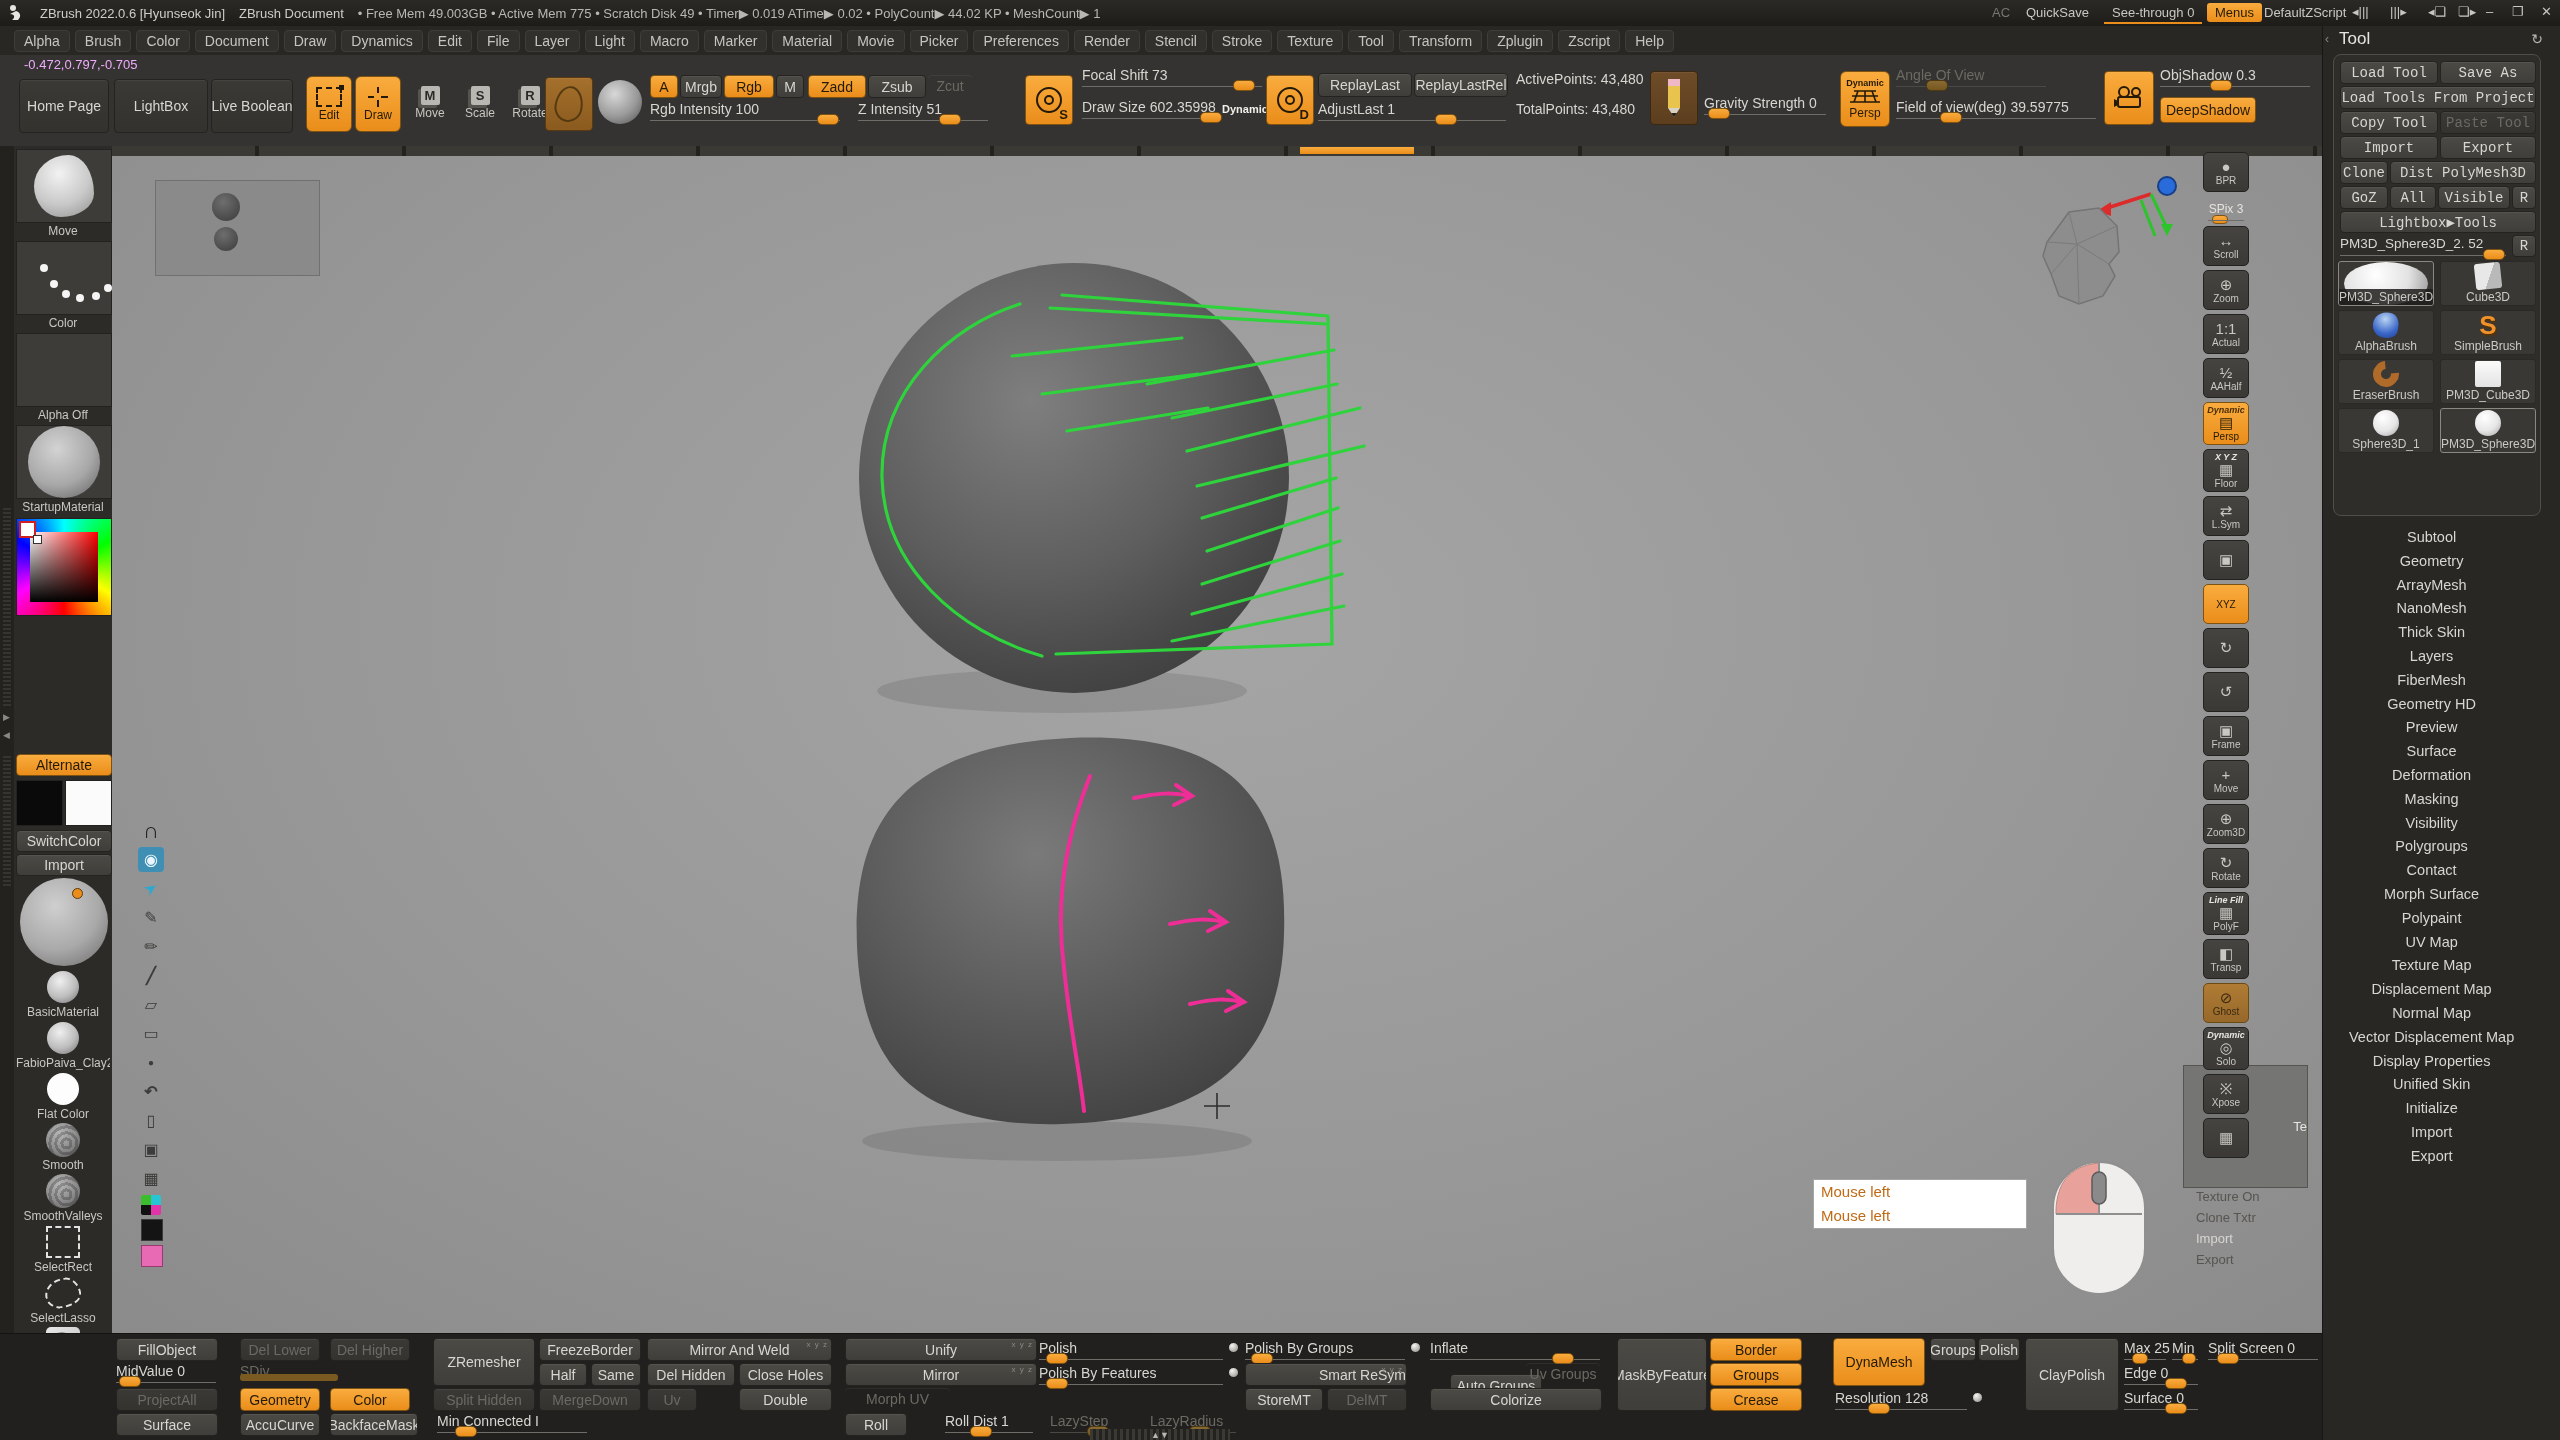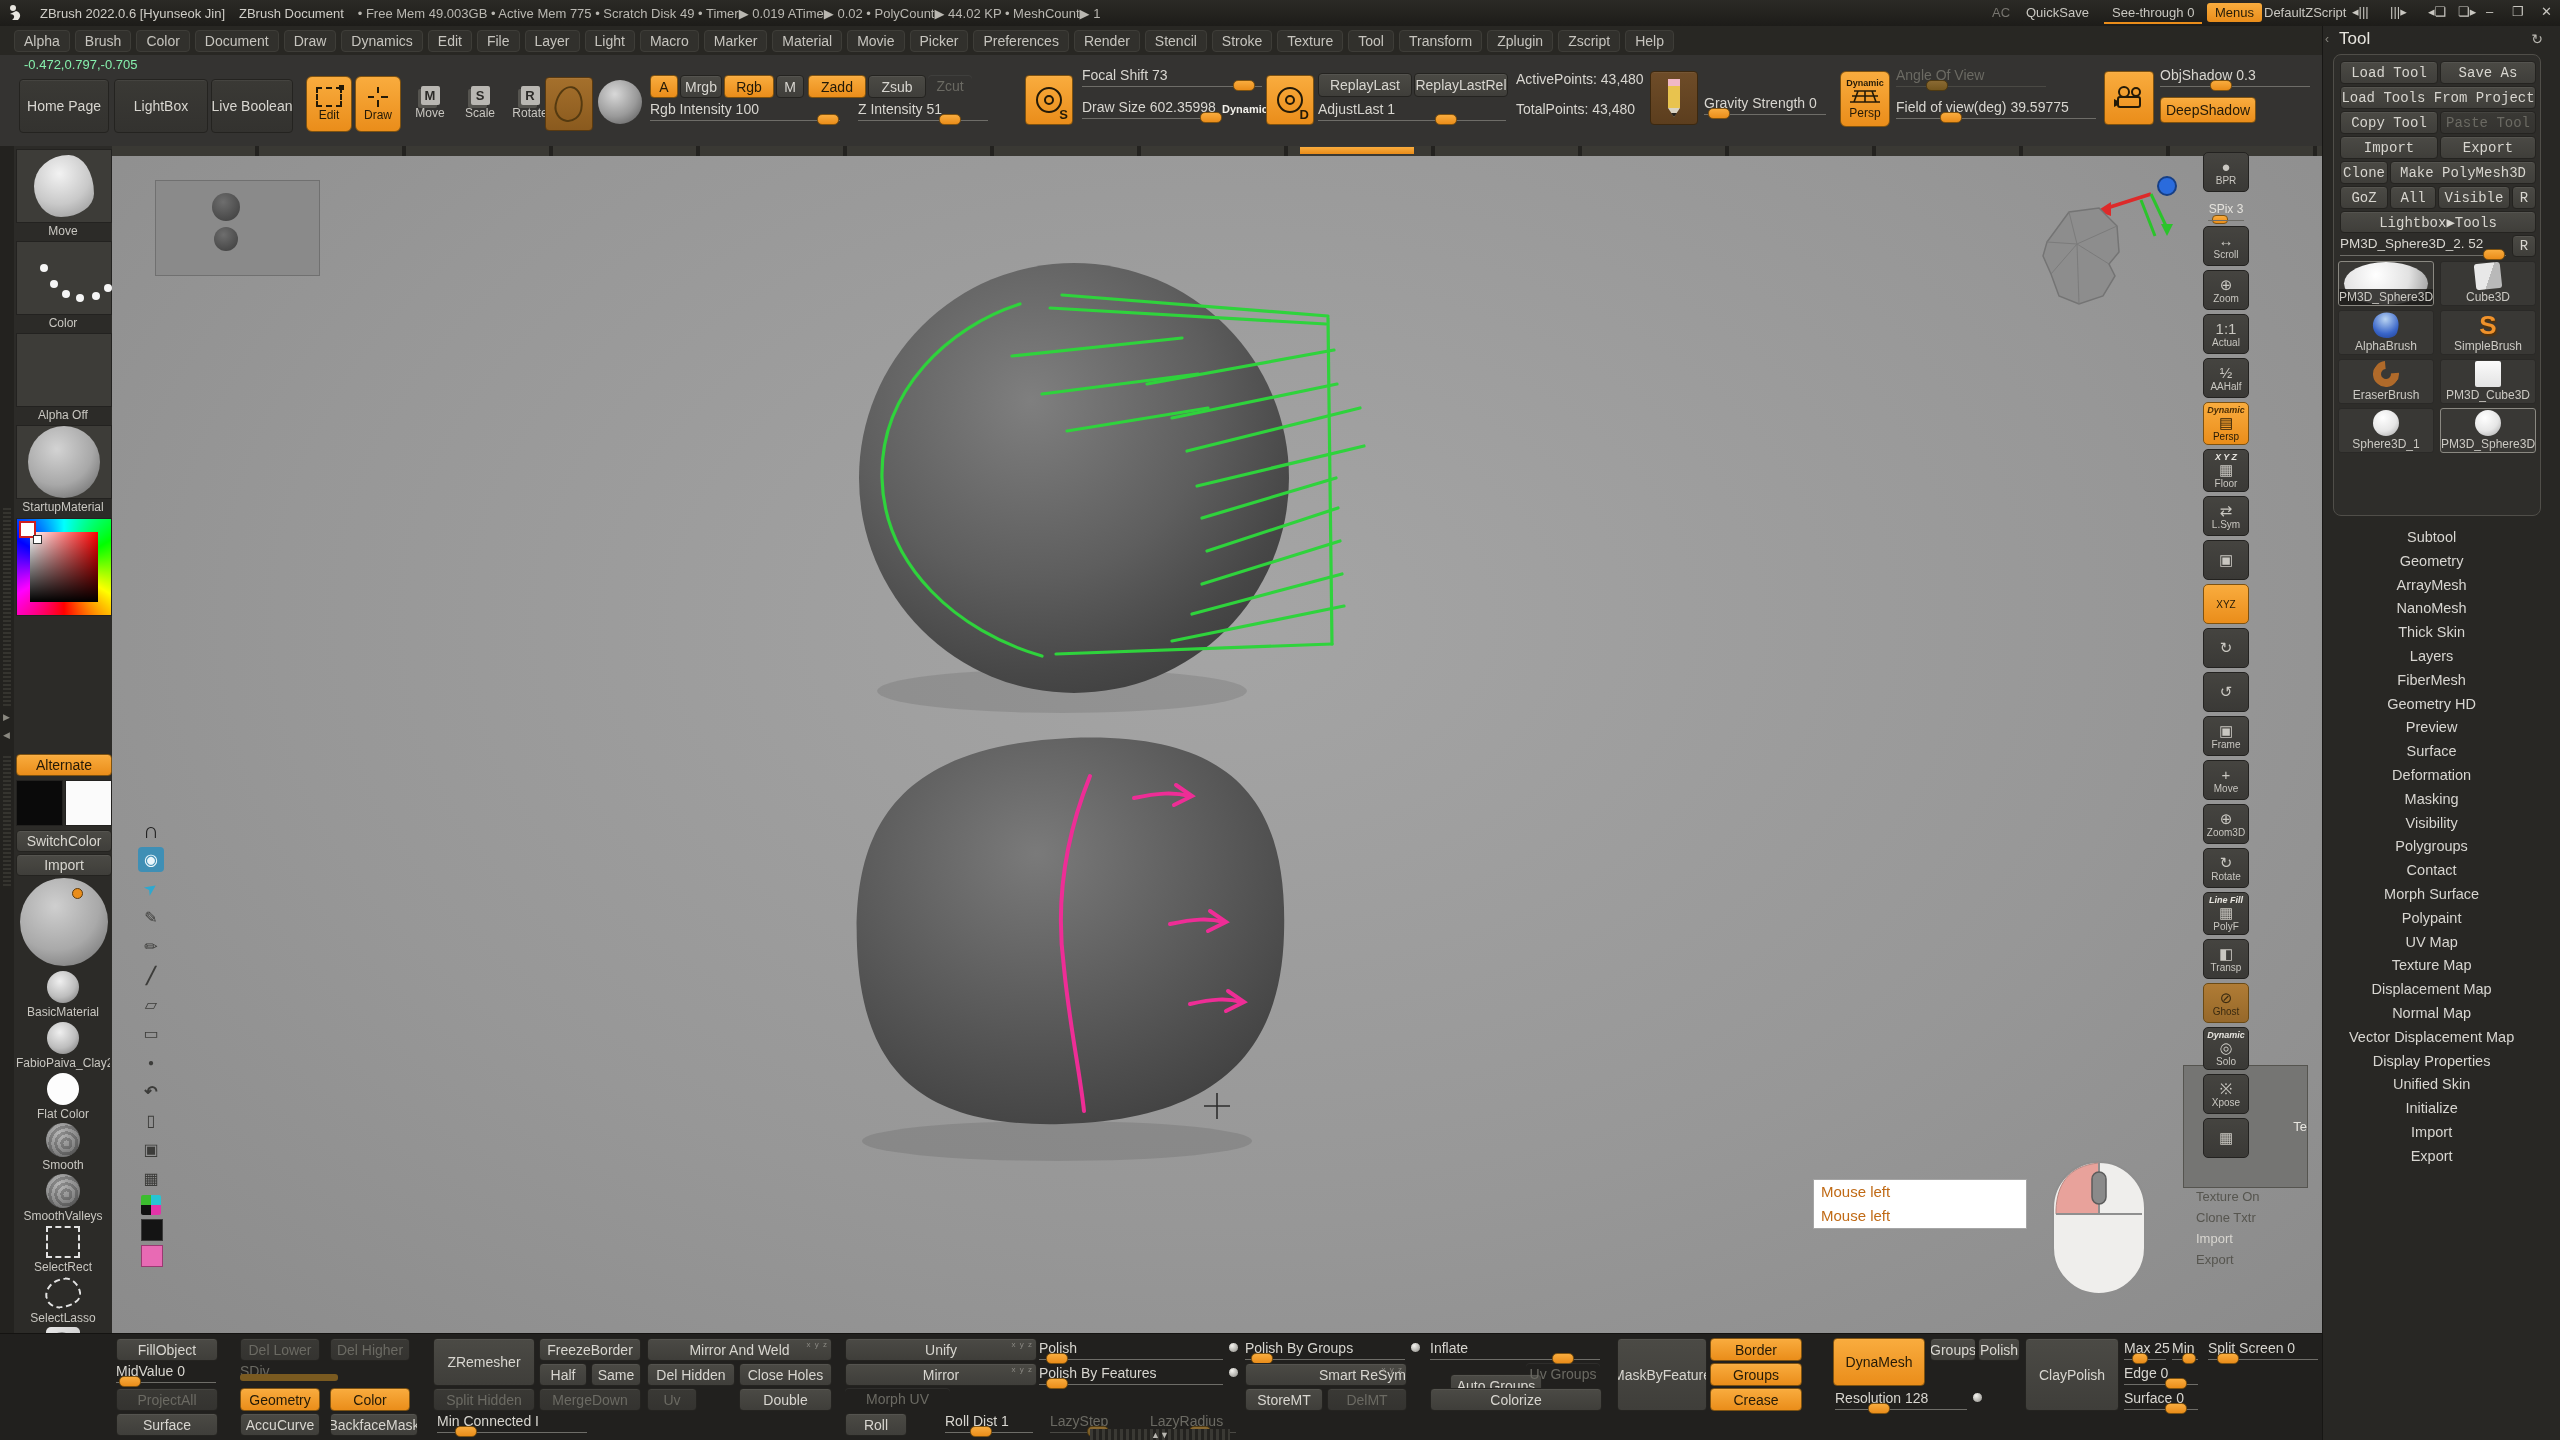--- a/index.html
+++ b/index.html
@@ -220,21 +220,21 @@
       <div class="mi">Stroke</div>
       <div class="mi">Texture</div>
       <div class="mi">Tool</div>
       <div class="mi">Transform</div>
       <div class="mi">Zplugin</div>
       <div class="mi">Zscript</div>
       <div class="mi">Help</div>
   </div>
 
   <div id="topshelf">
-    <div class="tt" style="left:24px;top:2px;font-size:13px;color:#86efac;">-0.472,0.797,-0.705</div>
+    <div class="tt" style="left:24px;top:2px;font-size:13px;color:#f0abfc;">-0.472,0.797,-0.705</div>
 
     <div class="b dk" style="left:19px;top:24px;width:88px;height:52px;">Home Page</div>
     <div class="b dk" style="left:114px;top:24px;width:92px;height:52px;">LightBox</div>
     <div class="b dk" style="left:211px;top:24px;width:80px;height:52px;">Live Boolean</div>
 
     <div class="shelf-icon-btn or" style="left:306px;top:21px;width:44px;height:54px;">
       <span class="icoMarq"></span>
       <span>Edit</span>
     </div>
     <div class="shelf-icon-btn or" style="left:355px;top:21px;width:44px;height:54px;">
@@ -714,21 +714,21 @@
 
     <div id="tp-box">
       <div class="b" style="left:6px;top:6px;width:96px;height:21px;">Load Tool</div>
       <div class="b" style="left:106px;top:6px;width:94px;height:21px;">Save As</div>
       <div class="b" style="left:6px;top:31px;width:194px;height:21px;">Load Tools From Project</div>
       <div class="b" style="left:6px;top:56px;width:96px;height:21px;">Copy Tool</div>
       <div class="b dm" style="left:106px;top:56px;width:94px;height:21px;">Paste Tool</div>
       <div class="b" style="left:6px;top:81px;width:96px;height:21px;">Import</div>
       <div class="b" style="left:106px;top:81px;width:94px;height:21px;">Export</div>
       <div class="b" style="left:6px;top:106px;width:46px;height:21px;">Clone</div>
-      <div class="b" style="left:56px;top:106px;width:144px;height:21px;">Make PolyMesh3D</div>
+      <div class="b" style="left:56px;top:106px;width:144px;height:21px;">Dist PolyMesh3D</div>
       <div class="b" style="left:6px;top:131px;width:46px;height:21px;">GoZ</div>
       <div class="b" style="left:56px;top:131px;width:44px;height:21px;">All</div>
       <div class="b" style="left:104px;top:131px;width:70px;height:21px;">Visible</div>
       <div class="b" style="left:178px;top:131px;width:22px;height:21px;">R</div>
       <div class="b" style="left:6px;top:156px;width:194px;height:20px;">Lightbox▶Tools</div>
 
       <div class="sl tpsl" style="left:6px;top:181px;width:166px;">
         <span>PM3D_Sphere3D_2. 52</span><i class="tr"></i><b class="h" style="left:86%;"></b>
       </div>
       <div class="b" style="left:178px;top:180px;width:22px;height:20px;">R</div>

